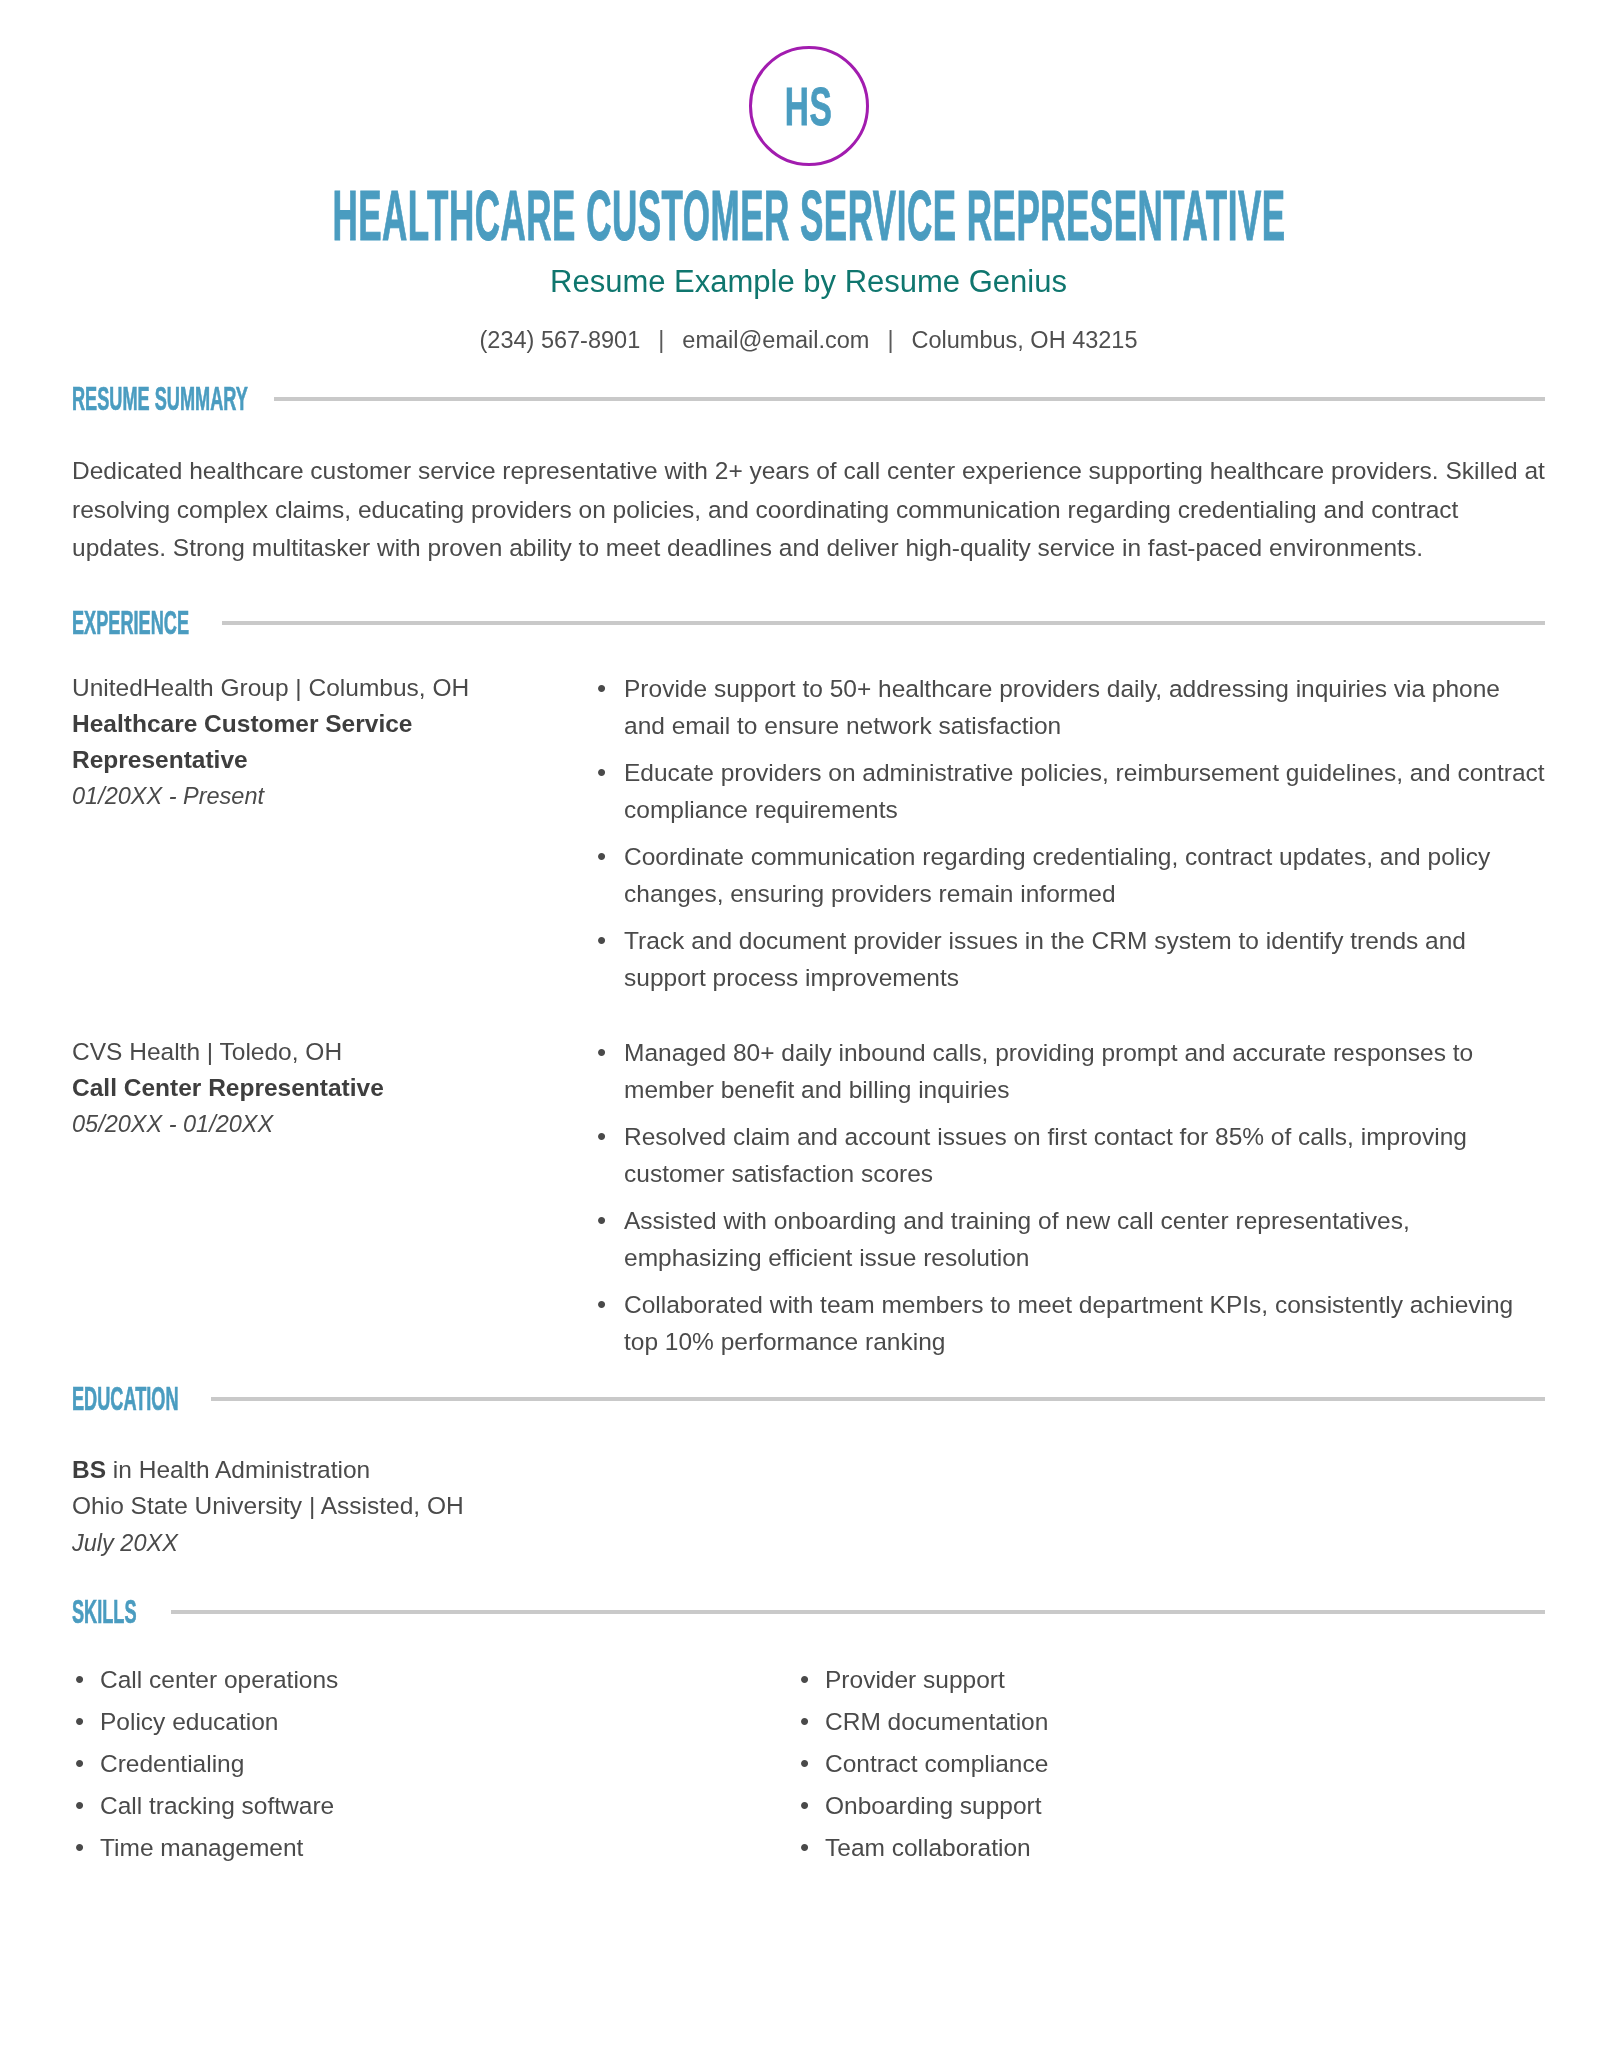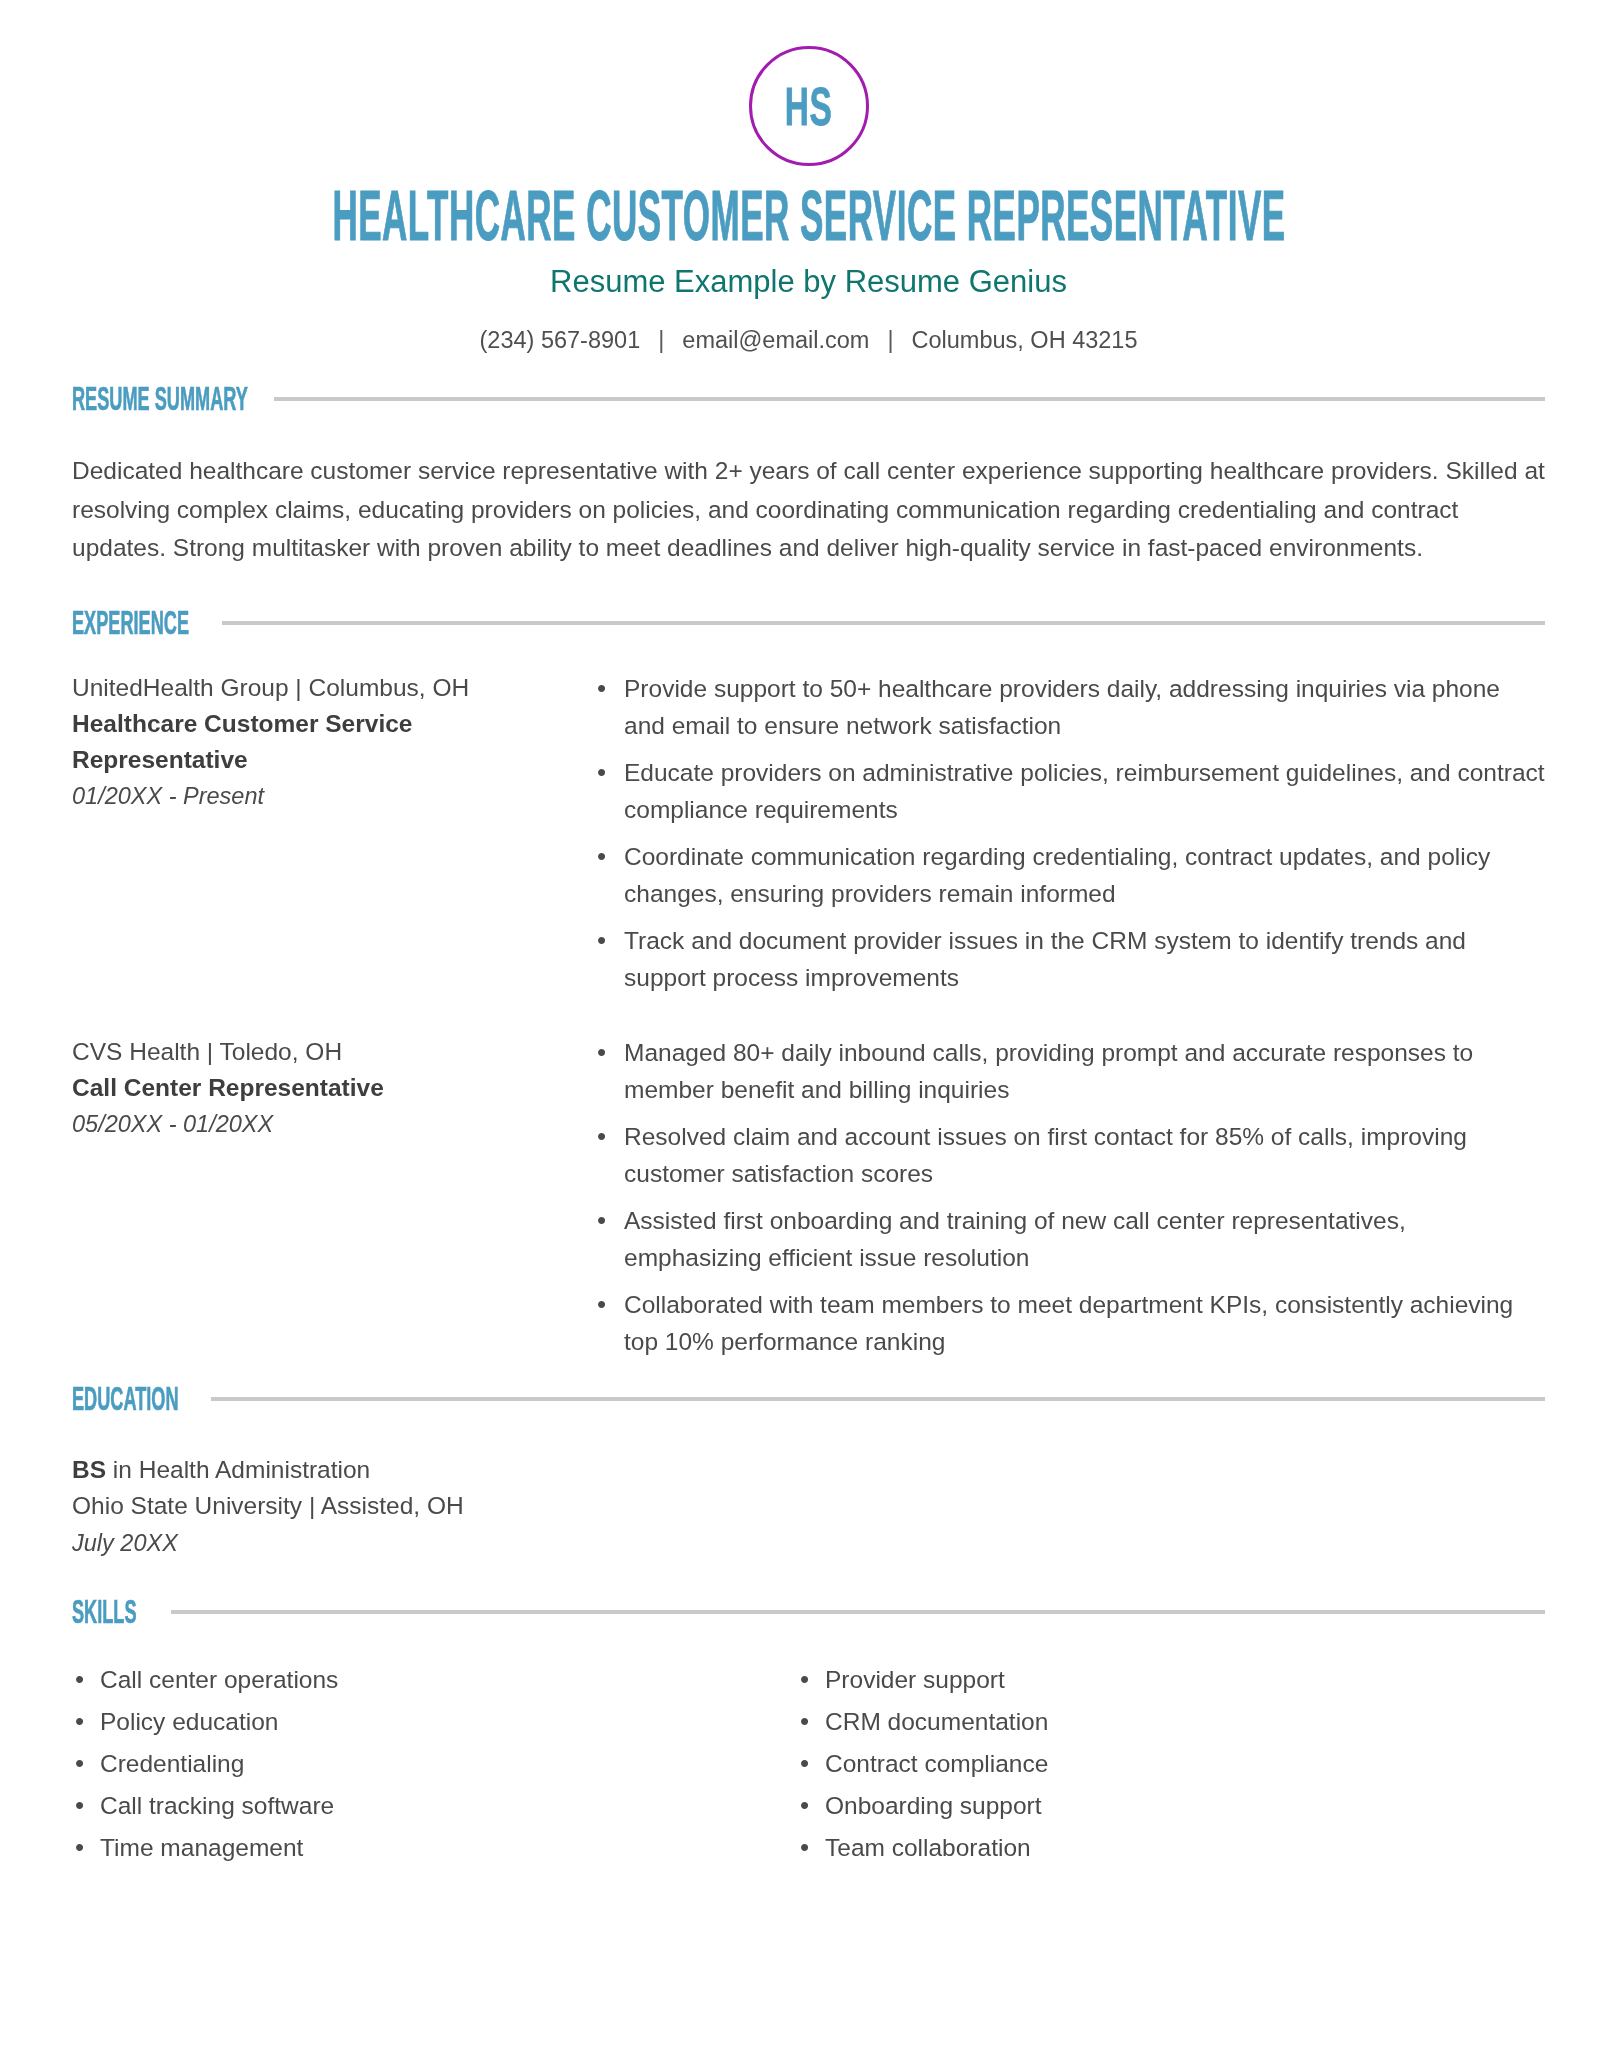--- a/index.html
+++ b/index.html
@@ -176,21 +176,21 @@
 
     <div class="job">
       <div class="job-left">
         <div class="job-company">CVS Health | Toledo, OH</div>
         <div class="job-title">Call Center Representative</div>
         <div class="job-dates">05/20XX - 01/20XX</div>
       </div>
       <ul class="bullets">
         <li>Managed 80+ daily inbound calls, providing prompt and accurate responses to member benefit and billing inquiries</li>
         <li>Resolved claim and account issues on first contact for 85% of calls, improving customer satisfaction scores</li>
-        <li>Assisted first onboarding and training of new call center representatives, emphasizing efficient issue resolution</li>
+        <li>Assisted with onboarding and training of new call center representatives, emphasizing efficient issue resolution</li>
         <li>Collaborated with team members to meet department KPIs, consistently achieving top 10% performance ranking</li>
       </ul>
     </div>
   </div>
 
   <div class="section-head head-education">
     <div class="sec-title-wrap w-education">
       <span>EDUCATION</span>
     </div>
     <div class="sec-line"></div>

